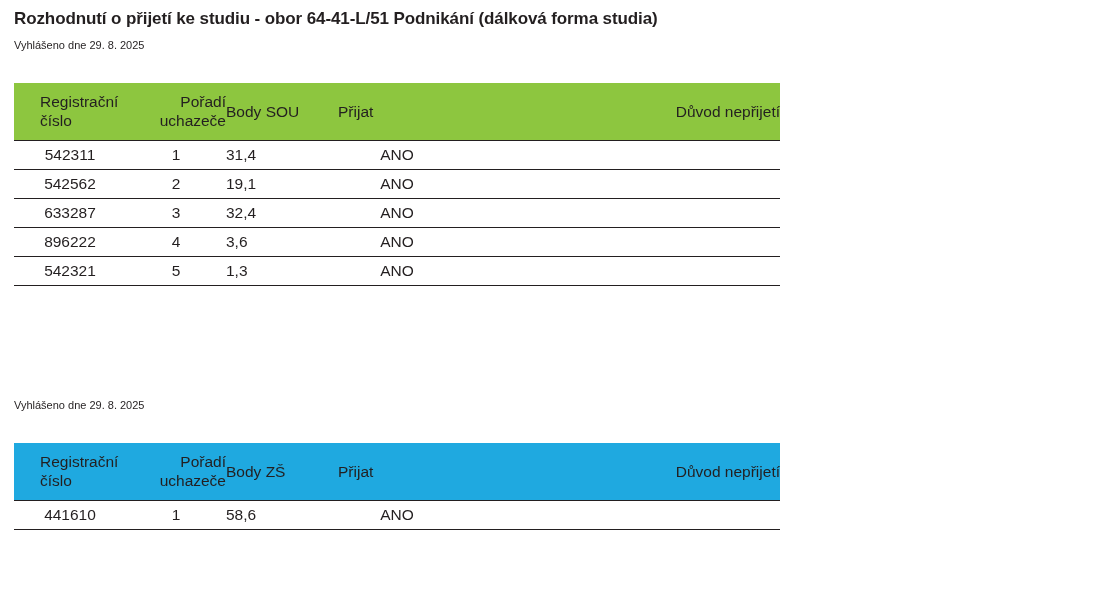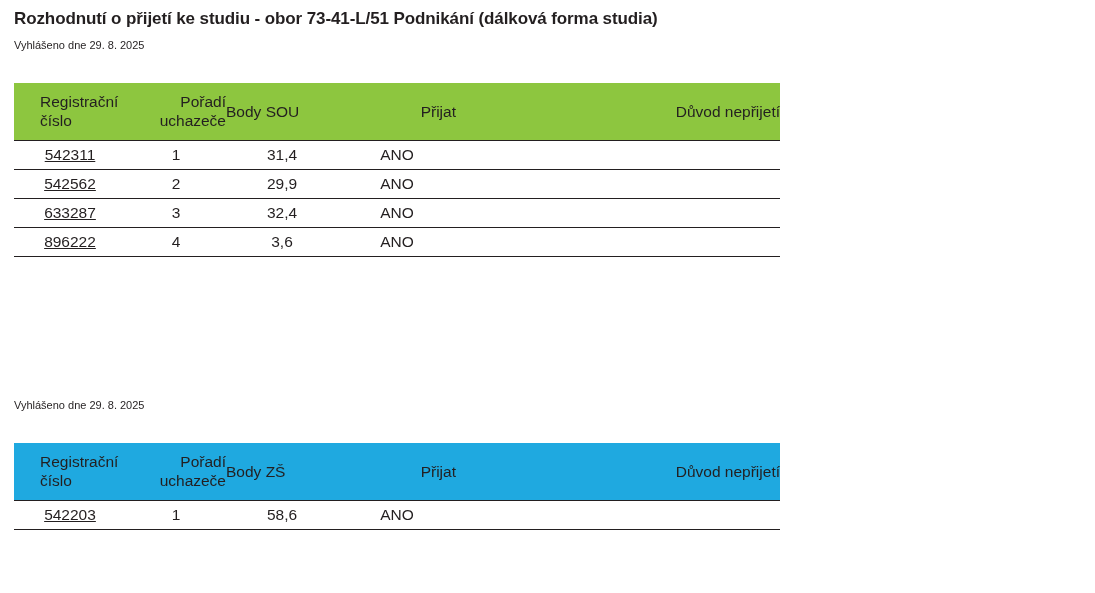--- a/index.html
+++ b/index.html
@@ -59,55 +59,55 @@
     padding: 9px 0 10px 0;
     line-height: 19px;
     border: none;
   }
   table.results.green thead th { background: #8dc63f; }
   table.results.blue  thead th { background: #1fa9e0; }
 
   table.results thead th.c-reg   { padding-left: 26px; margin-top: 45px; }
   table.results thead th.c-order { text-align: right; }
   table.results thead th.c-pts   { text-align: left; }
-  table.results thead th.c-acc   { text-align: right; }
+  table.results thead th.c-acc   { text-align: left; }
   table.results thead th.c-reason{ text-align: right; }
 
   table.results tbody td {
     font-size: 15.5px;
     line-height: 18px;
     padding: 5px 0 5px 0;
     border-bottom: 1.5px solid #231f20;
     vertical-align: middle;
     background: #ffffff;
   }
   table.results tbody tr:first-child td { border-top: 1.5px solid #231f20; }
 
-  td.c-reg    { text-align: center; padding-left: 0; text-decoration: underline; }
+  td.c-reg    { text-align: center; padding-left: 0; }
   td.c-order  { text-align: center; }
-  td.c-pts    { text-align: center; }
+  td.c-pts    { text-align: left; }
   td.c-acc    { text-align: center; padding-left: 4px; }
   td.c-reason { text-align: left; }
 
   col.w-reg    { width: 112px; }
   col.w-order  { width: 100px; }
   col.w-pts    { width: 112px; }
   col.w-acc    { width: 118px; }
   col.w-reason { width: 324px; }
 
   .th-wrap { display: block; }
   .th-line2 { display: block; }
 </style>
 </head>
 <body>
 
 <div class="page">
 
   <div class="section section-1">
-    <h1 class="doc-title">Rozhodnutí o přijetí ke studiu - obor 73-41-L/51  Podnikání (dálková forma studia)</h1>
+    <h1 class="doc-title">Rozhodnutí o přijetí ke studiu - obor 64-41-L/51  Podnikání (dálková forma studia)</h1>
     <p class="doc-subtitle">Vyhlášeno dne 29. 8. 2025</p>
 
     <table class="results green">
       <colgroup>
         <col class="w-reg">
           <col class="w-order">
           <col class="w-pts">
           <col class="w-acc">
           <col class="w-reason">
       </colgroup>
@@ -130,35 +130,42 @@
         <tr>
           <td class="c-reg">542311</td>
           <td class="c-order">1</td>
           <td class="c-pts">31,4</td>
           <td class="c-acc">ANO</td>
           <td class="c-reason"></td>
         </tr>
         <tr>
           <td class="c-reg">542562</td>
           <td class="c-order">2</td>
-          <td class="c-pts">29,9</td>
+          <td class="c-pts">19,1</td>
           <td class="c-acc">ANO</td>
           <td class="c-reason"></td>
         </tr>
         <tr>
           <td class="c-reg">633287</td>
           <td class="c-order">3</td>
           <td class="c-pts">32,4</td>
           <td class="c-acc">ANO</td>
           <td class="c-reason"></td>
         </tr>
         <tr>
           <td class="c-reg">896222</td>
           <td class="c-order">4</td>
           <td class="c-pts">3,6</td>
+          <td class="c-acc">ANO</td>
+          <td class="c-reason"></td>
+        </tr>
+        <tr>
+          <td class="c-reg">542321</td>
+          <td class="c-order">5</td>
+          <td class="c-pts">1,3</td>
           <td class="c-acc">ANO</td>
           <td class="c-reason"></td>
         </tr>
       </tbody>
     </table>
   </div>
 
   <div class="section section-2">
     <p class="doc-subtitle">Vyhlášeno dne 29. 8. 2025</p>
 
@@ -180,21 +187,21 @@
             <span class="th-wrap">Pořadí</span>
             <span class="th-line2">uchazeče</span>
           </th>
           <th class="c-pts">Body ZŠ</th>
           <th class="c-acc">Přijat</th>
           <th class="c-reason">Důvod nepřijetí</th>
         </tr>
       </thead>
       <tbody>
         <tr>
-          <td class="c-reg">542203</td>
+          <td class="c-reg">441610</td>
           <td class="c-order">1</td>
           <td class="c-pts">58,6</td>
           <td class="c-acc">ANO</td>
           <td class="c-reason"></td>
         </tr>
       </tbody>
     </table>
   </div>
 
 </div>

